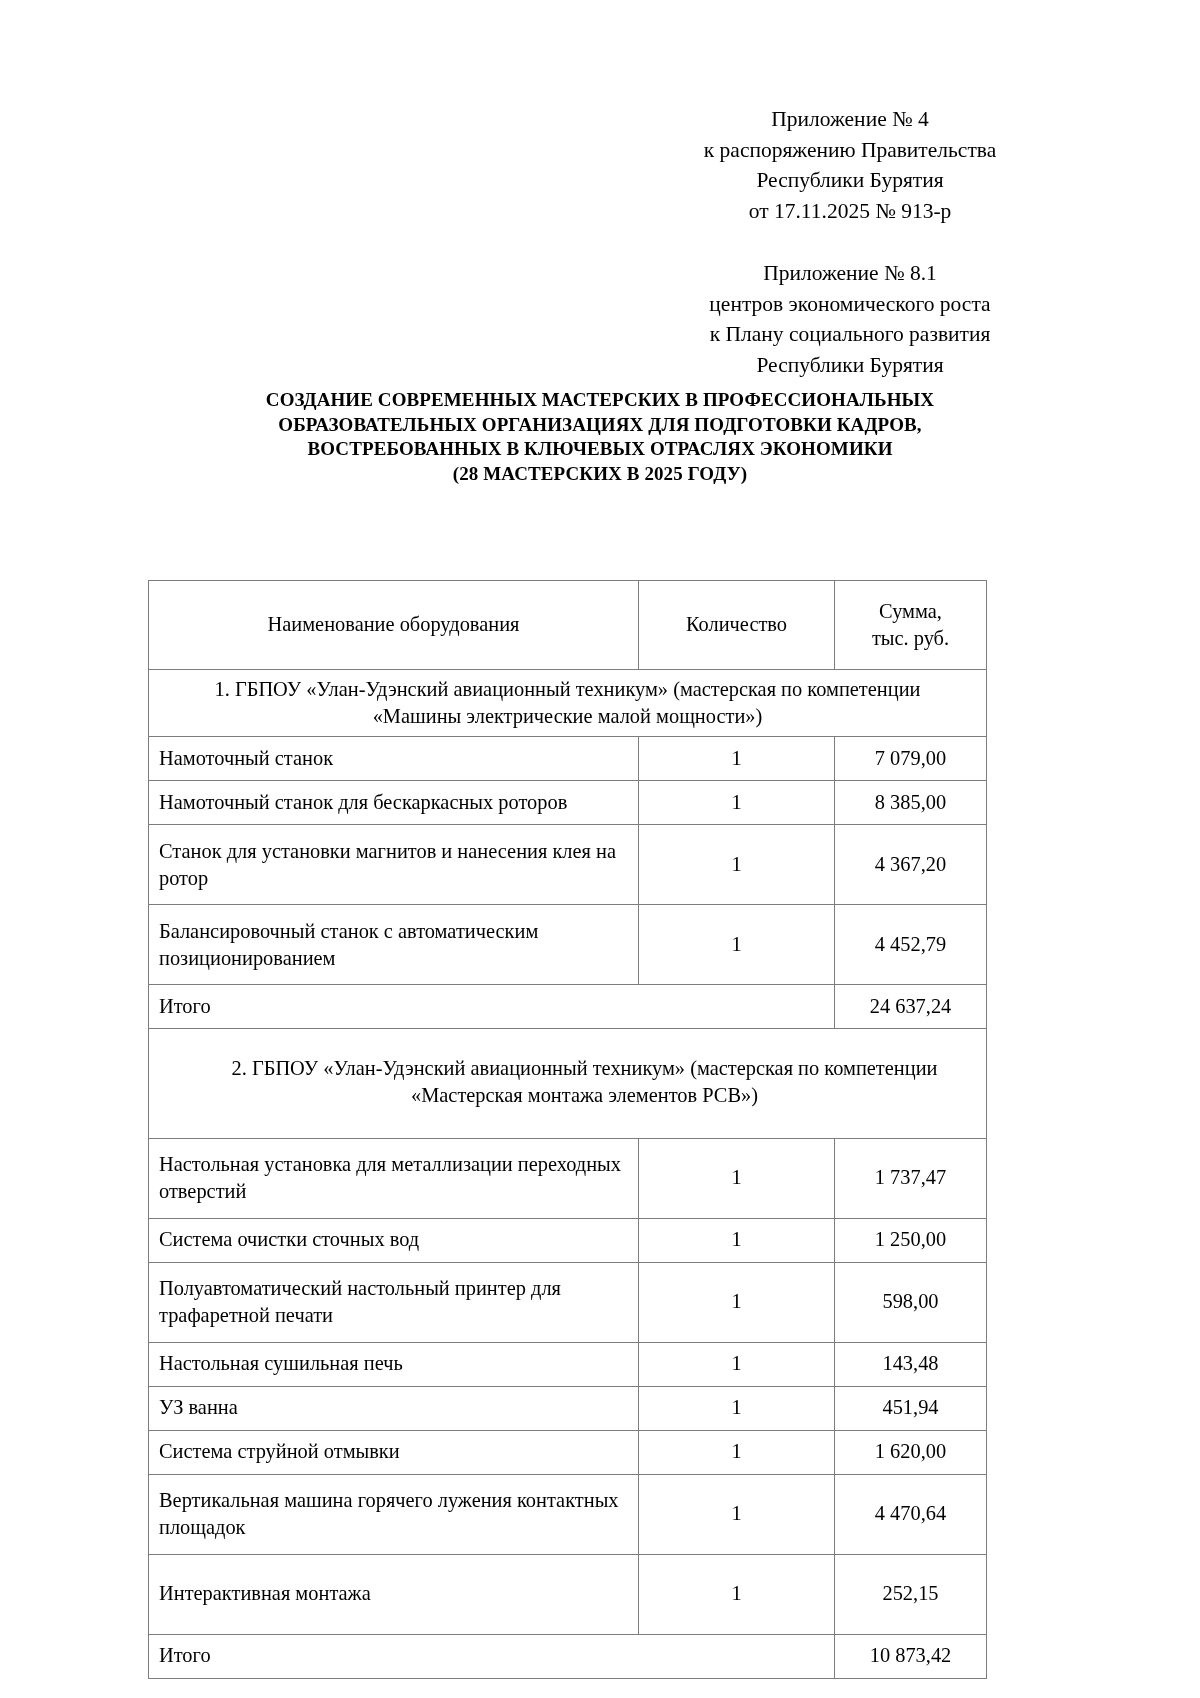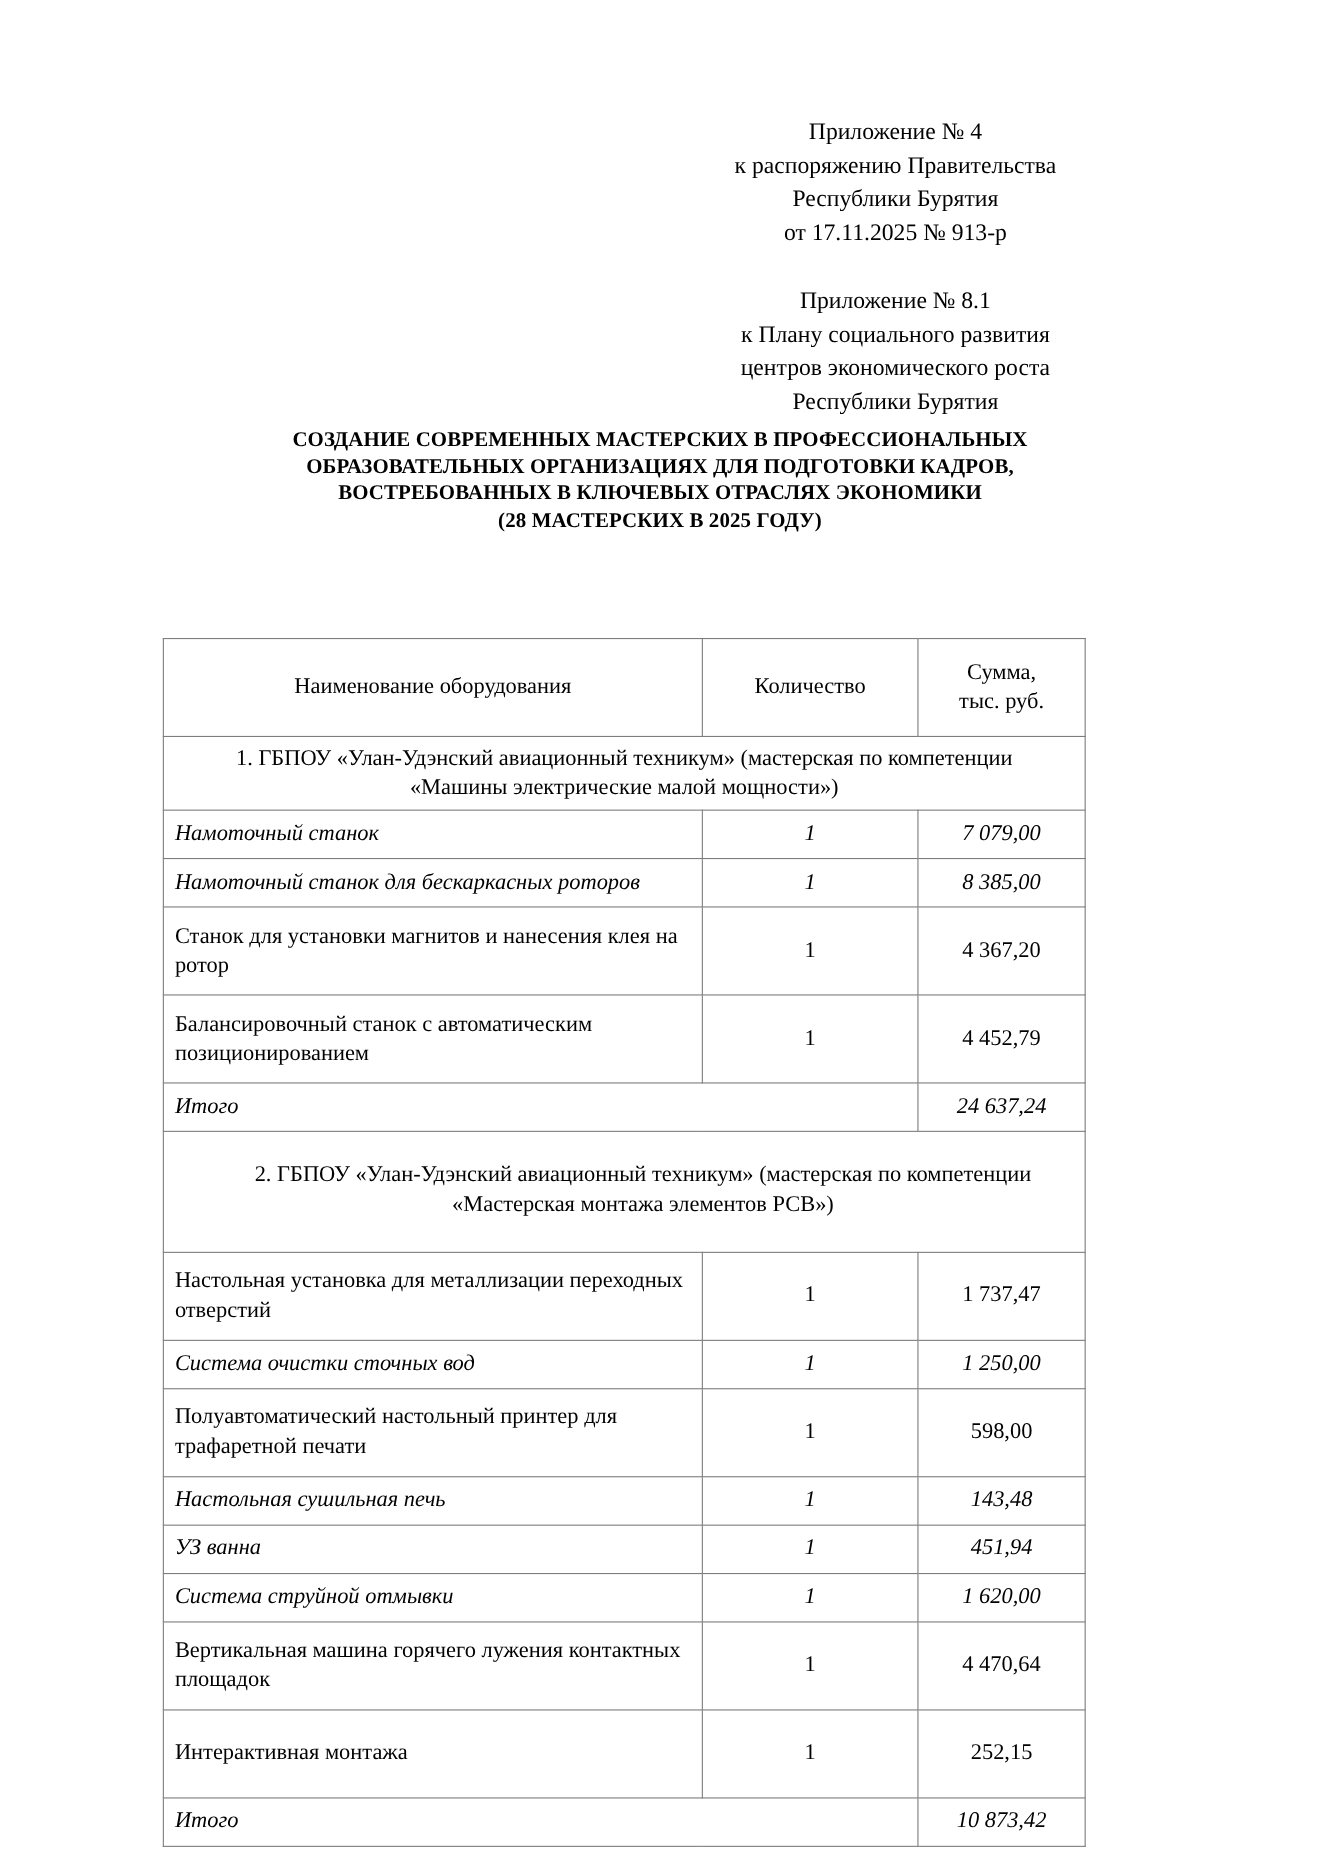--- a/index.html
+++ b/index.html
@@ -19,21 +19,21 @@
     width: 1200px;
     height: 1698px;
     box-sizing: border-box;
     padding: 0;
     position: relative;
   }
 
   
   .header-block {
     position: absolute;
-    left: 664px;
+    left: 700px;
     top: 104px;
     width: 300px;
     text-align: center;
     font-size: 21.5px;
     line-height: 1.42;
   }
   .header-block .hline { white-space: nowrap; }
   .header-gap { height: 32px; }
 
   
@@ -87,37 +87,37 @@
   }
   td.section.tall { padding-top: 26px; padding-bottom: 28px; padding-left: 44px; }
 
   td.name { text-align: left; }
   td.qty  { text-align: center; }
   td.sum  { text-align: center; }
 
   td.total-label { text-align: left; }
   td.total-sum   { text-align: center; }
 
-  .r1line { height: 44px; font-style: italic; }
+  .r1line { height: 44px; }
   .r2tall { height: 80px; }
 </style>
 </head>
 <body>
 
 <div class="page">
 
   <div class="header-block">
     <div class="hline">Приложение № 4</div>
     <div class="hline">к распоряжению Правительства</div>
     <div class="hline">Республики Бурятия</div>
     <div class="hline">от 17.11.2025   № 913-р</div>
     <div class="header-gap"></div>
     <div class="hline">Приложение № 8.1</div>
+    <div class="hline">центров экономического роста</div>
     <div class="hline">к Плану социального развития</div>
-    <div class="hline">центров экономического роста</div>
     <div class="hline">Республики Бурятия</div>
   </div>
 
   <div class="doc-title">
     <div class="tline">СОЗДАНИЕ СОВРЕМЕННЫХ МАСТЕРСКИХ В ПРОФЕССИОНАЛЬНЫХ</div>
     <div class="tline">ОБРАЗОВАТЕЛЬНЫХ ОРГАНИЗАЦИЯХ ДЛЯ ПОДГОТОВКИ КАДРОВ,</div>
     <div class="tline">ВОСТРЕБОВАННЫХ В КЛЮЧЕВЫХ ОТРАСЛЯХ ЭКОНОМИКИ</div>
     <div class="tline">(28 МАСТЕРСКИХ В 2025 ГОДУ)</div>
   </div>
 

